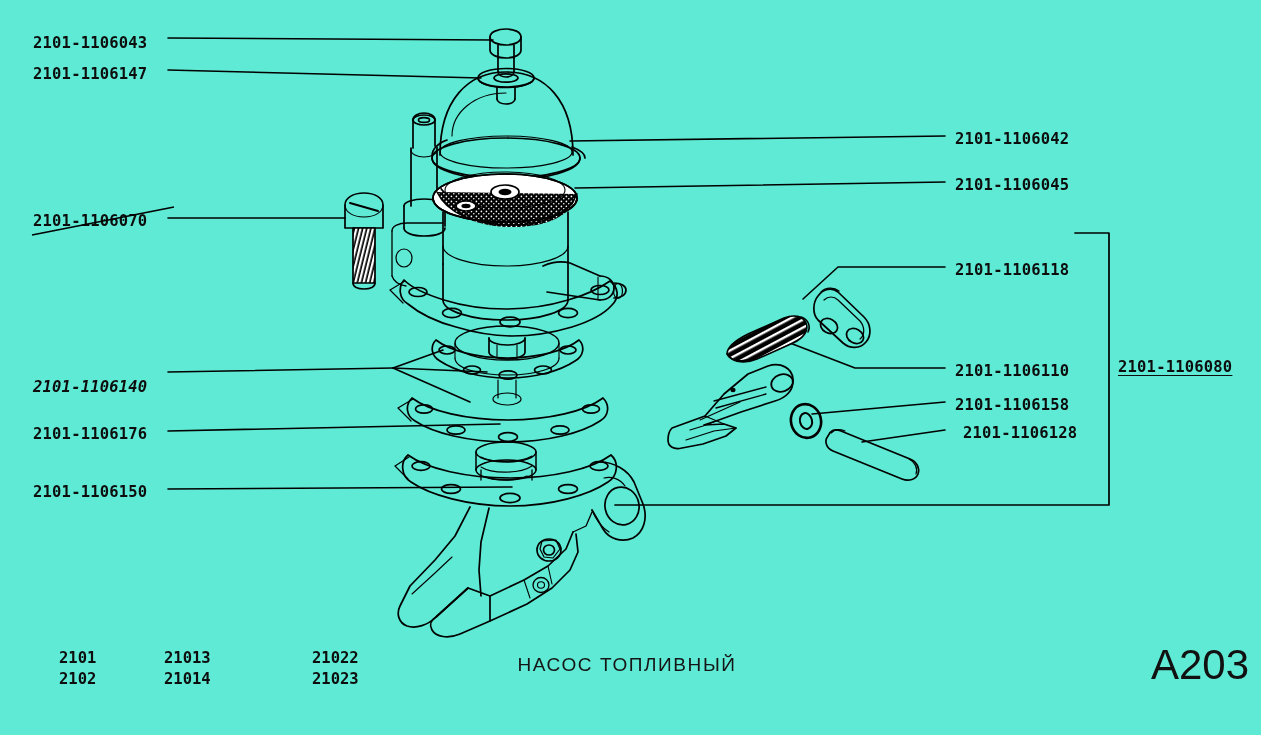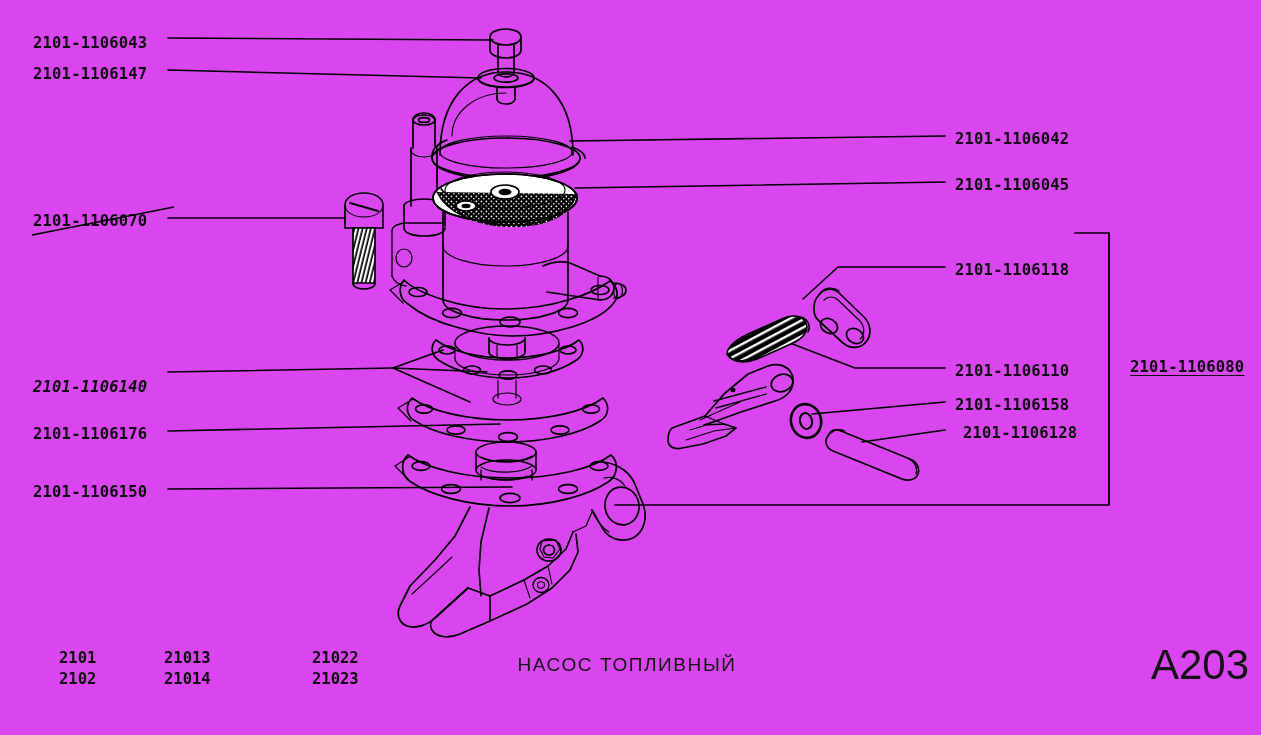--- a/index.html
+++ b/index.html
@@ -13,21 +13,21 @@
     height: 735px;
     font-family: "DejaVu Sans Mono", "Liberation Mono", monospace;
     color: #111111;
     overflow: hidden;
     position: relative;
   }
   #page {
     position: relative;
     width: 1261px;
     height: 735px;
-    background: #d946ef;
+    background: #5eead4;
   }
   #art {
     position: absolute;
     inset: 0;
     width: 1261px;
     height: 735px;
   }
   .lbl {
     position: absolute;
     font-family: "DejaVu Sans Mono", "Liberation Mono", monospace;
@@ -379,21 +379,21 @@
   <div class="lbl" style="left:33px; top:425px;">2101-1106176</div>
   <div class="lbl" style="left:33px; top:483px;">2101-1106150</div>
 
   <div class="lbl" style="left:955px; top:130px;">2101-1106042</div>
   <div class="lbl" style="left:955px; top:176px;">2101-1106045</div>
   <div class="lbl" style="left:955px; top:261px;">2101-1106118</div>
   <div class="lbl" style="left:955px; top:362px;">2101-1106110</div>
   <div class="lbl" style="left:955px; top:396px;">2101-1106158</div>
   <div class="lbl" style="left:955px; top:424px;margin-left:8px;">2101-1106128</div>
 
-  <div class="lbl u" style="left:1118px; top:358px;margin-left:12px;">2101-1106080</div>
+  <div class="lbl u" style="left:1118px; top:358px;">2101-1106080</div>
 
   <div class="tbl">
     <table>
       <tbody>
         <tr>
           <td class="c0">2101</td>
           <td class="c1">21013</td>
           <td class="c2">21022</td>
         </tr>
         <tr>

